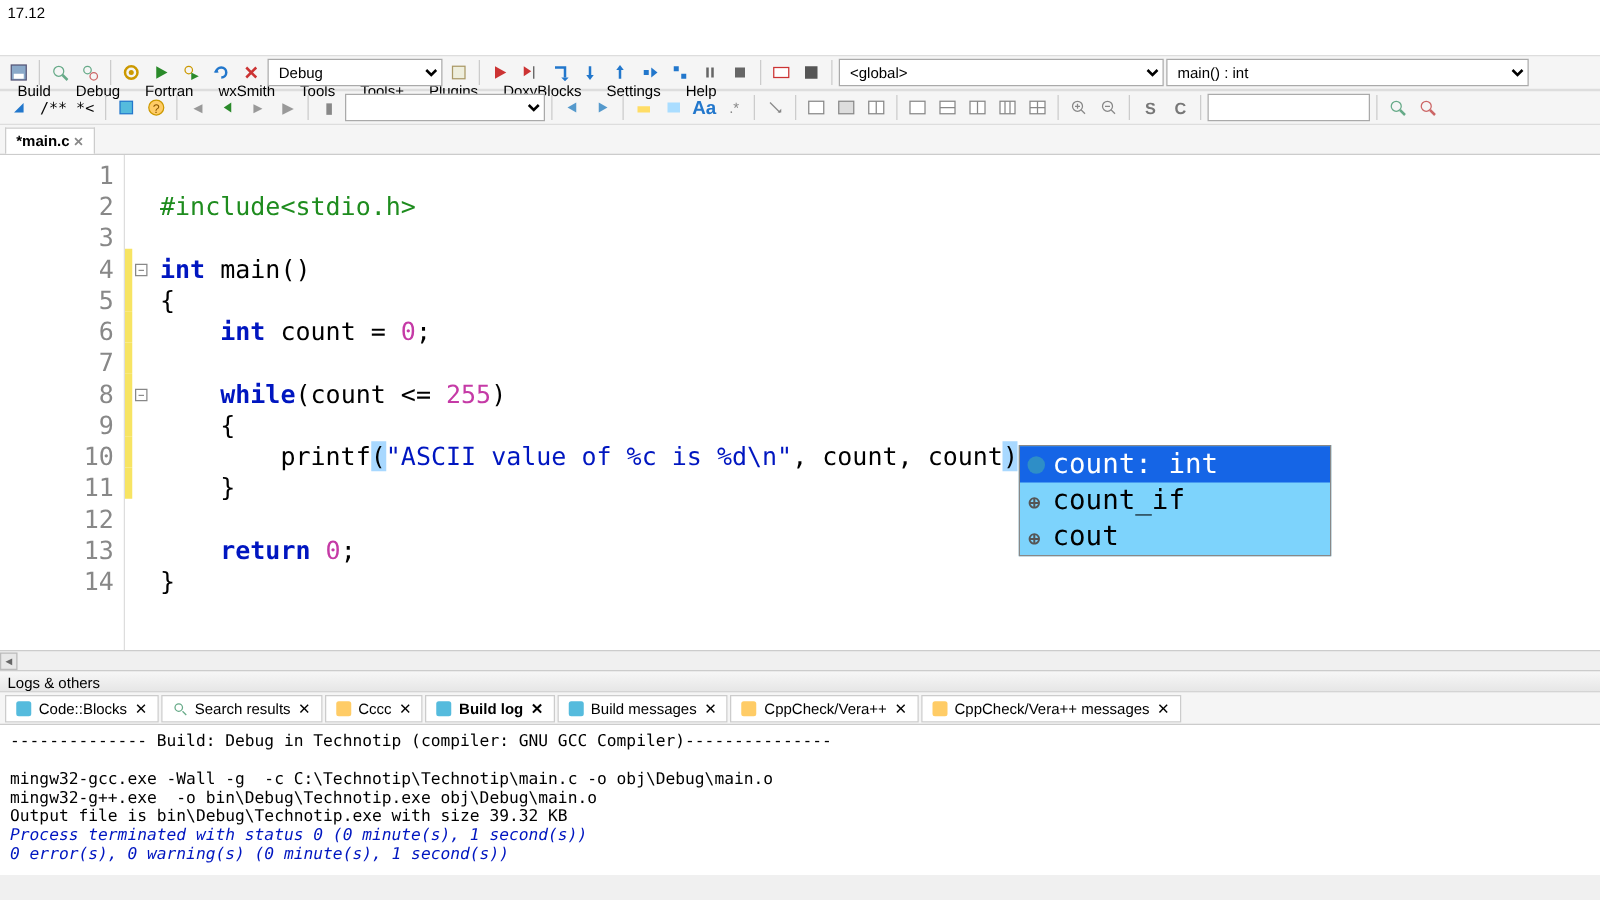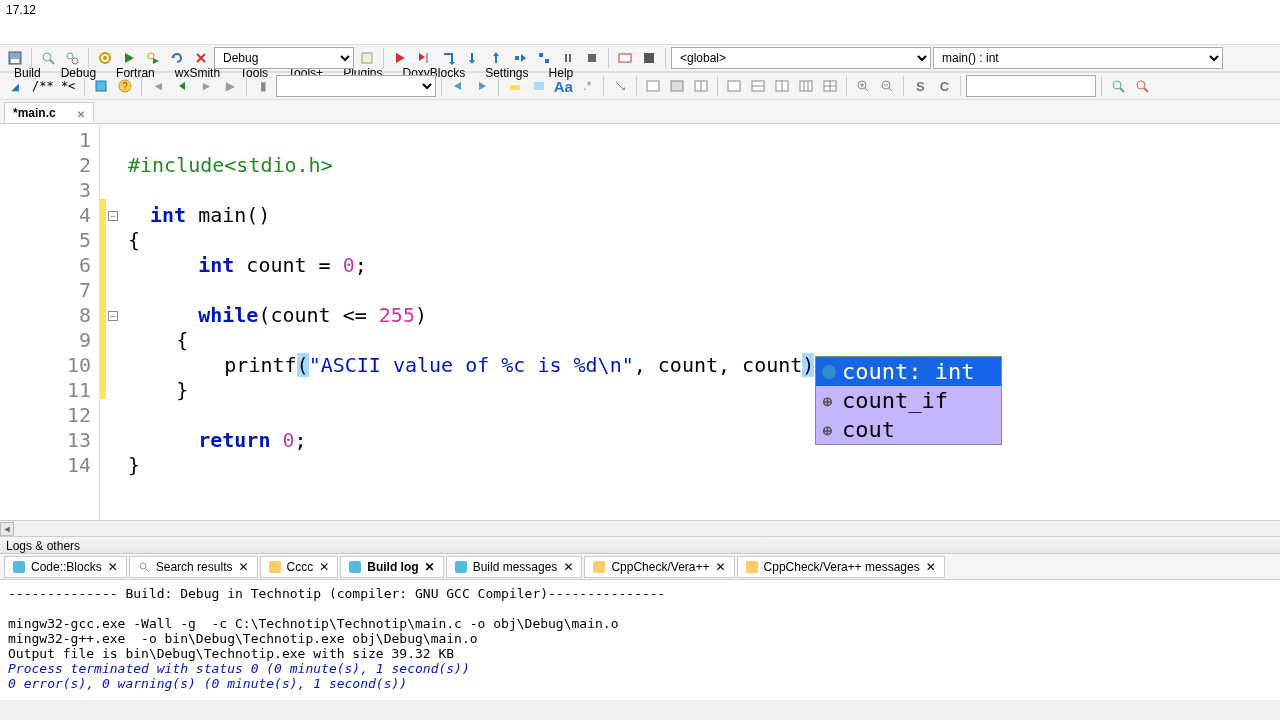--- a/index.html
+++ b/index.html
@@ -5,37 +5,37 @@
 * { box-sizing: border-box; margin: 0; padding: 0; }
 body { font-family: "Segoe UI", Tahoma, sans-serif; font-size: 12px; background: #f0f0f0; width: 1280px; height: 720px; overflow: hidden; }
 .titlebar { background: #fff; padding: 2px 6px; font-size: 12px; height: 20px; display: flex; align-items: center; }
 .menubar { background: #fff; display: flex; gap: 0; padding: 2px 4px; height: 24px; }
 .menubar span { padding: 4px 10px; cursor: default; margin-top: 40px; }
 .toolbar { background: #f5f5f5; border-top: 1px solid #ddd; border-bottom: 1px solid #ddd; display: flex; align-items: center; height: 28px; padding: 0 4px; gap: 2px; }
 .tb-btn { width: 22px; height: 22px; display: inline-flex; align-items: center; justify-content: center; border: 1px solid transparent; }
 .tb-sep { width: 1px; height: 20px; background: #ccc; margin: 0 3px; }
 .tb-combo { height: 22px; border: 1px solid #aaa; background: #fff; font-size: 12px; padding: 0 4px; }
 .tabs { background: #f5f5f5; border-bottom: 1px solid #ccc; display: flex; align-items: flex-end; height: 24px; padding-left: 4px; }
-.tab { background: #fff; border: 1px solid #ccc; border-bottom: none; padding: 3px 8px; font-size: 12px; font-weight: bold; display: flex; align-items: flex-end; gap: 21px; }
+.tab { background: #fff; border: 1px solid #ccc; border-bottom: none; padding: 3px 8px; font-size: 12px; font-weight: bold; display: flex; align-items: flex-end; gap: 3px; }
 .tab .close { color: #888; font-size: 10px; cursor: pointer; }
 .editor-wrap { display: flex; background: #fff; height: 396px; position: relative; }
 .gutter { width: 100px; background: #fff; border-right: 1px solid #ddd; text-align: right; padding-right: 8px; font-family: "Consolas", monospace; font-size: 20px; color: #888; line-height: 25px; padding-top: 4px; }
 .changemark { width: 6px; background: #fff; }
 .changemark div { height: 25px; }
 .yellow { background: #f7e463; }
 .fold { width: 14px; background: #fff; padding-top: 4px; }
 .fold div { height: 25px; display: flex; align-items: center; justify-content: center; }
 .fold .box { width: 10px; height: 10px; border: 1px solid #888; font-size: 9px; line-height: 8px; text-align: center; color: #555; }
 .code { flex: 1; font-family: "Consolas", monospace; font-size: 20px; line-height: 25px; padding: 4px 8px; white-space: pre; position: relative; }
 .kw-preproc { color: #1e8c1e; }
-.kw { color: #0016c0; font-weight: bold; margin-left: 22px; }
+.kw { color: #0016c0; font-weight: bold; }
 .num { color: #c53aa6; }
 .str { color: #0016c0; }
 .hl-paren { background: #a8d8ff; }
-.autocomplete { position: absolute; left: 815px; top: 232px; background: #c4b5fd; border: 1px solid #888; font-family: "Consolas", monospace; font-size: 22px; width: 187px; }
+.autocomplete { position: absolute; left: 815px; top: 232px; background: #7dd3fc; border: 1px solid #888; font-family: "Consolas", monospace; font-size: 22px; width: 250px; }
 .ac-item { padding: 2px 6px; display: flex; align-items: center; gap: 6px; }
 .ac-item.sel { background: #1565e6; color: #fff; }
 .ac-ico { width: 14px; height: 14px; display: inline-block; }
 .ac-ico.var { background: #2e8ec7; border-radius: 50%; }
 .ac-ico.cpp { color: #555; font-size: 13px; font-family: sans-serif; font-weight: bold; }
 .tooltip { position: absolute; left: 1030px; top: 232px; background: #fff; border: 1px solid #888; padding: 8px 12px; font-size: 14px; width: 200px; }
 .tooltip a { color: #0451d6; text-decoration: underline; cursor: pointer; }
 .tooltip .vartype { font-style: italic; color: #2f7d2f; }
 .scroll-h { height: 16px; background: #f0f0f0; border-top: 1px solid #ccc; display:flex; align-items:center; }
 .scroll-h .thumb-l { width: 14px; height: 14px; border: 1px solid #bbb; background:#e8e8e8; display:flex;align-items:center;justify-content:center;font-size:9px;color:#666; }

